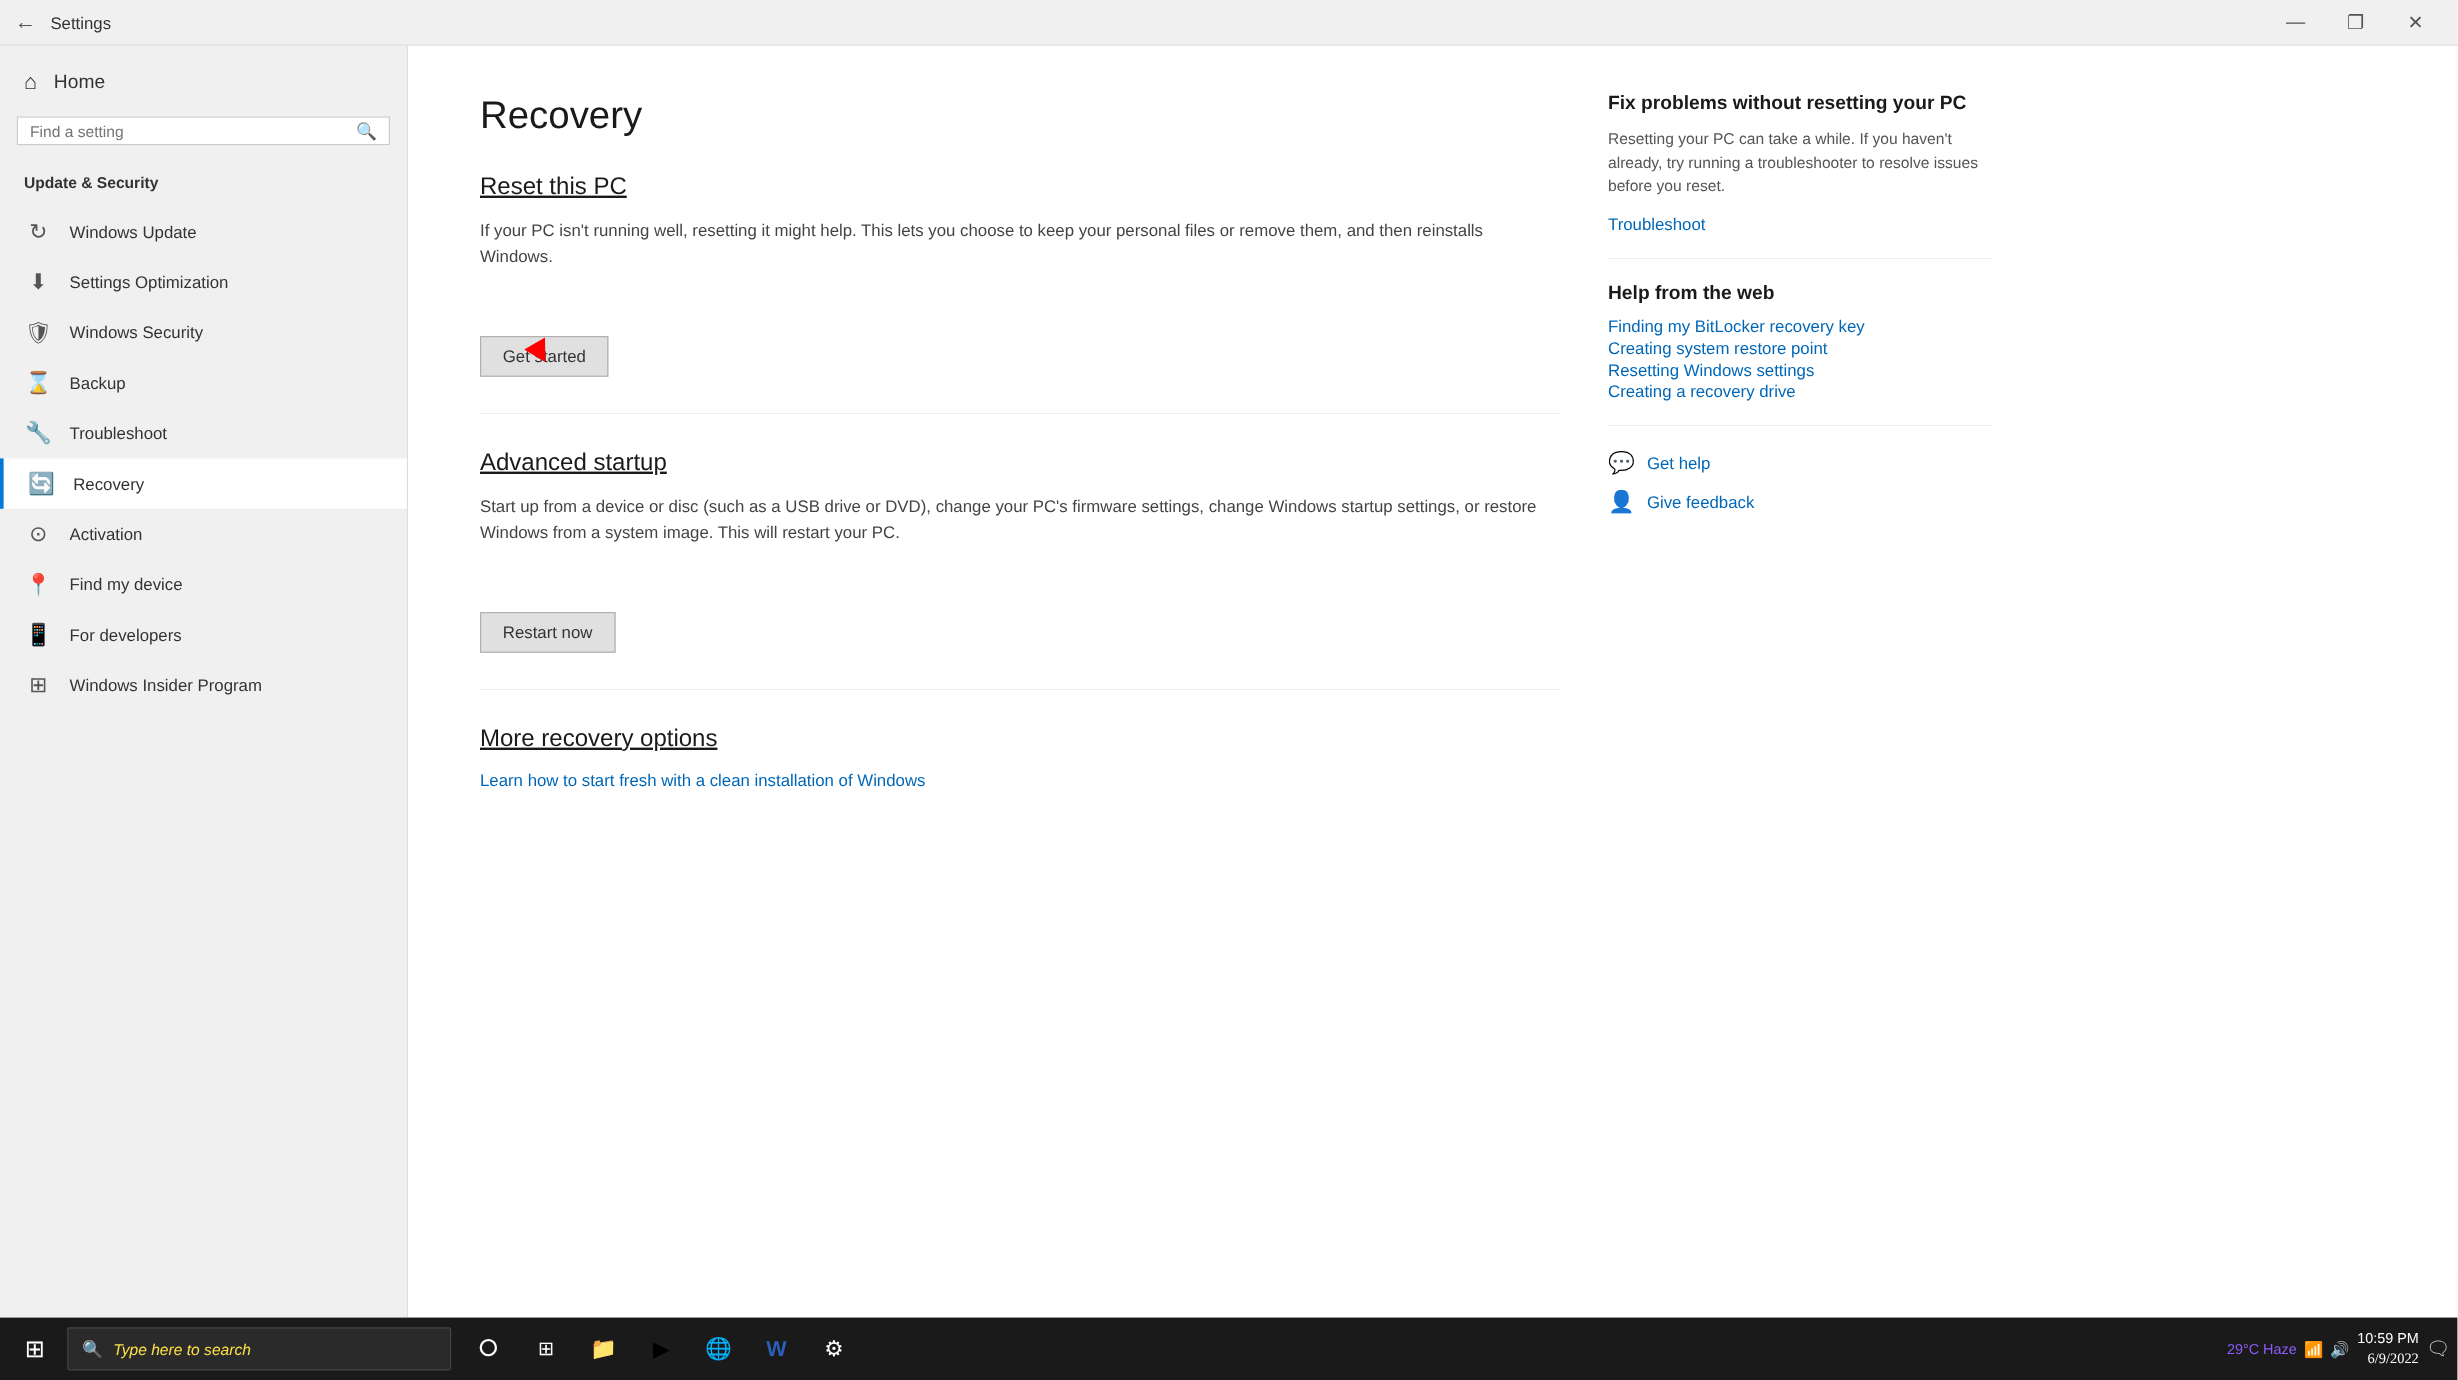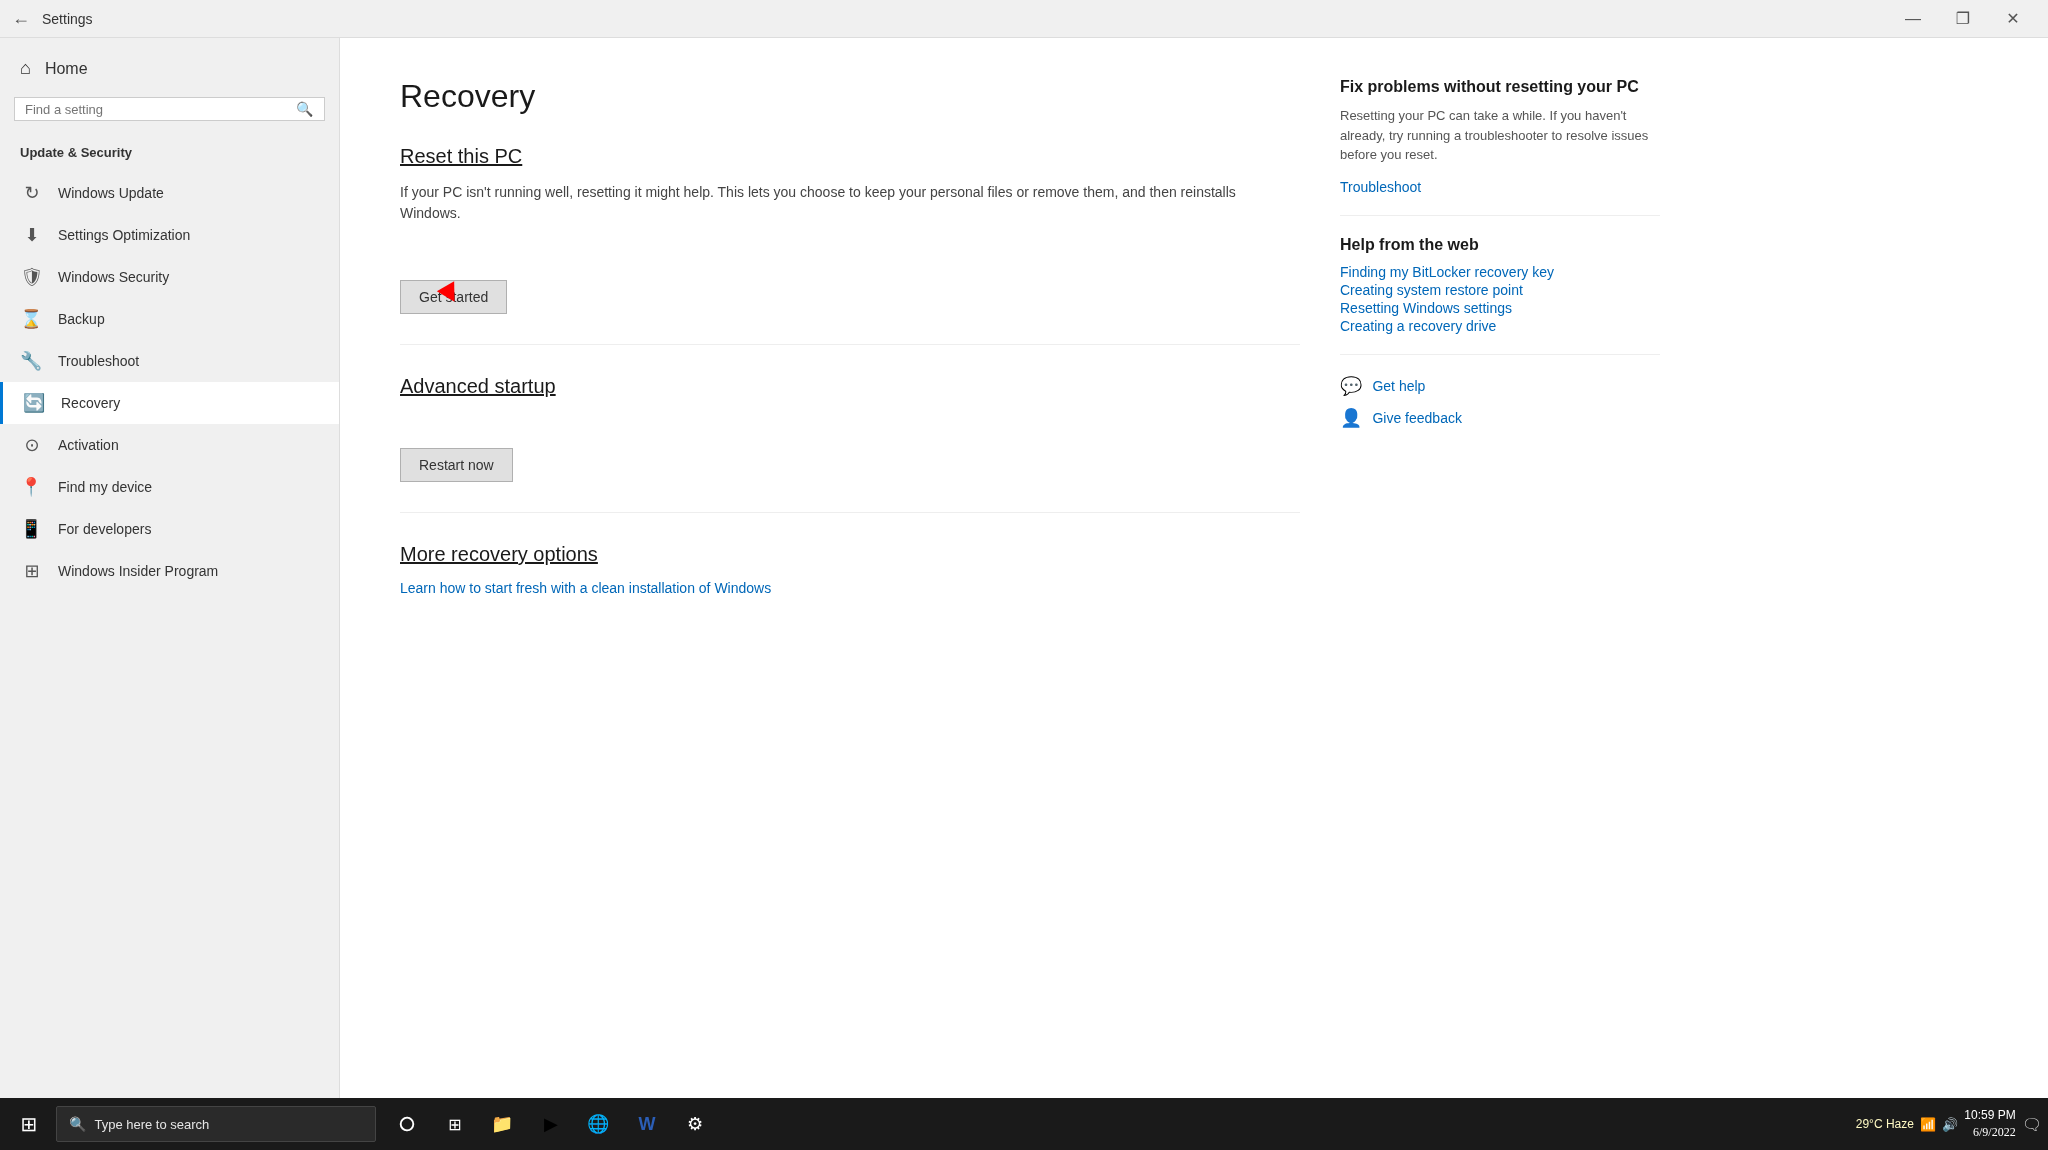--- a/index.html
+++ b/index.html
@@ -174,20 +174,21 @@
 
       
       <h2 class="section-title">Reset this PC</h2>
       <p class="section-desc">If your PC isn't running well, resetting it might help. This lets you choose to keep your personal files or remove them, and then reinstalls Windows.</p>
       <button class="btn-action">Get started</button>
 
       <hr class="section-divider">
 
       
       <h2 class="section-title">Advanced startup</h2>
+      <p class="section-desc">Start up from a device or disc (such as a USB drive or DVD), change your PC's firmware settings, change Windows startup settings, or restore Windows from a system image. This will restart your PC.</p>
       <button class="btn-action">Restart now</button>
 
       <hr class="section-divider">
 
       
       <h2 class="section-title">More recovery options</h2>
       <a class="link-blue">Learn how to start fresh with a clean installation of Windows</a>
     </div>
 
     <div class="content-right">
@@ -218,21 +219,21 @@
     </div>
   </div>
 </div>
 
 <div class="taskbar">
   <div class="taskbar-start">
     <span style="color:white;font-size:20px;">⊞</span>
   </div>
   <div class="taskbar-search">
     <span style="color:#aaa;font-size:14px;">🔍</span>
-    <span style="font-size:13px;color:#e5e5e5;">Type here to search</span>
+    <span style="font-size:13px;color:#fde047;font-style:italic;">Type here to search</span>
   </div>
   <div class="taskbar-apps">
     <div class="taskbar-app">
         <span style="color:white;font-size:20px;">⭘</span>
       </div>
     <div class="taskbar-app">
         <span style="color:white;font-size:16px;">⊞</span>
       </div>
     <div class="taskbar-app">
         <span style="font-size:18px;">📁</span>
@@ -245,21 +246,21 @@
       </div>
     <div class="taskbar-app">
         <span style="color:#2b5eb7;font-size:18px;font-weight:bold;">W</span>
       </div>
     <div class="taskbar-app">
         <span style="color:white;font-size:18px;">⚙</span>
       </div>
   </div>
   <div class="taskbar-right">
     <div class="taskbar-sys">
-      <span style="color:#fef9c3;font-size:12px;">29°C  Haze</span>
+      <span style="color:#8b5cf6;font-size:12px;">29°C  Haze</span>
       <span style="color:#ccc;font-size:13px;">📶</span>
       <span style="color:#ccc;font-size:13px;">🔊</span>
     </div>
     <div class="taskbar-clock">
       <div style="color:white;font-size:12px;">10:59 PM</div>
       <div style="color:white;font-size:12px;font-family:Liberation Serif, serif;">6/9/2022</div>
     </div>
     <span style="color:#ccc;font-size:16px;">🗨</span>
   </div>
 </div>

